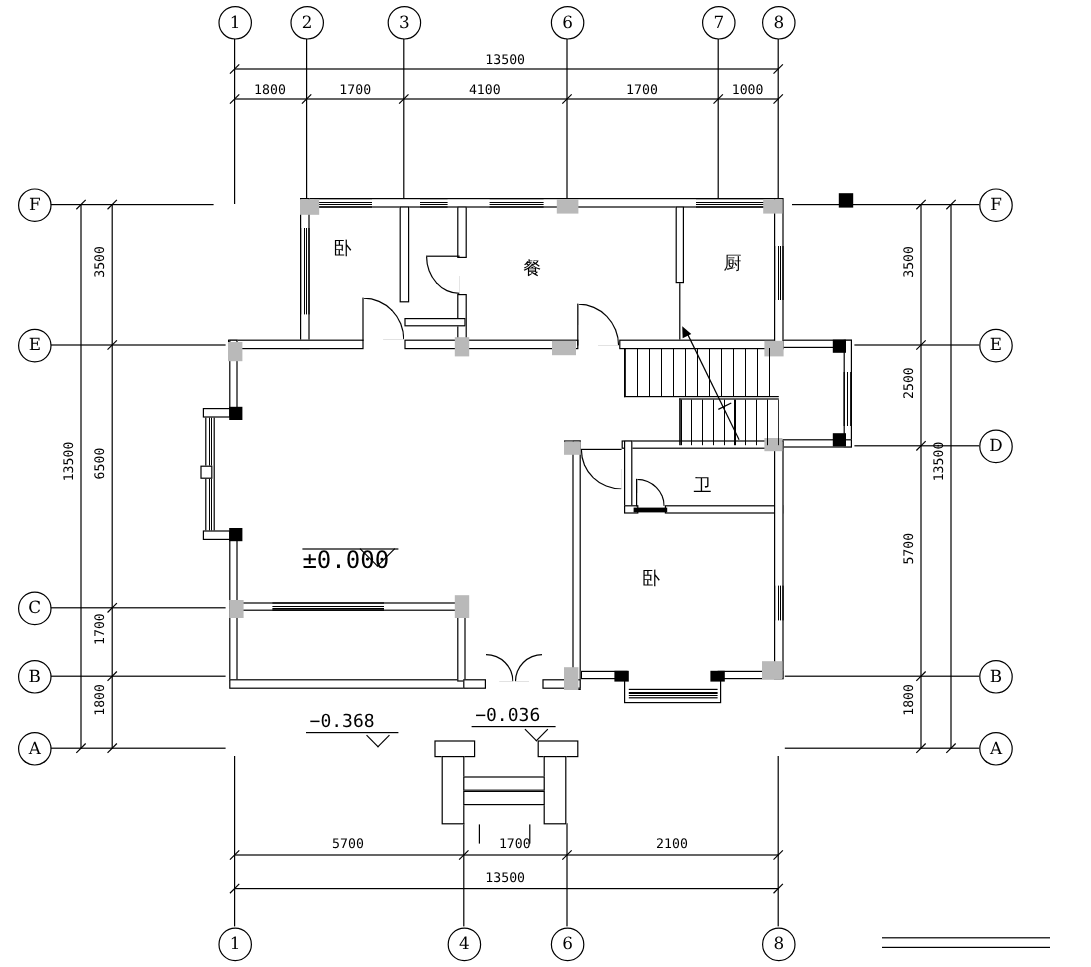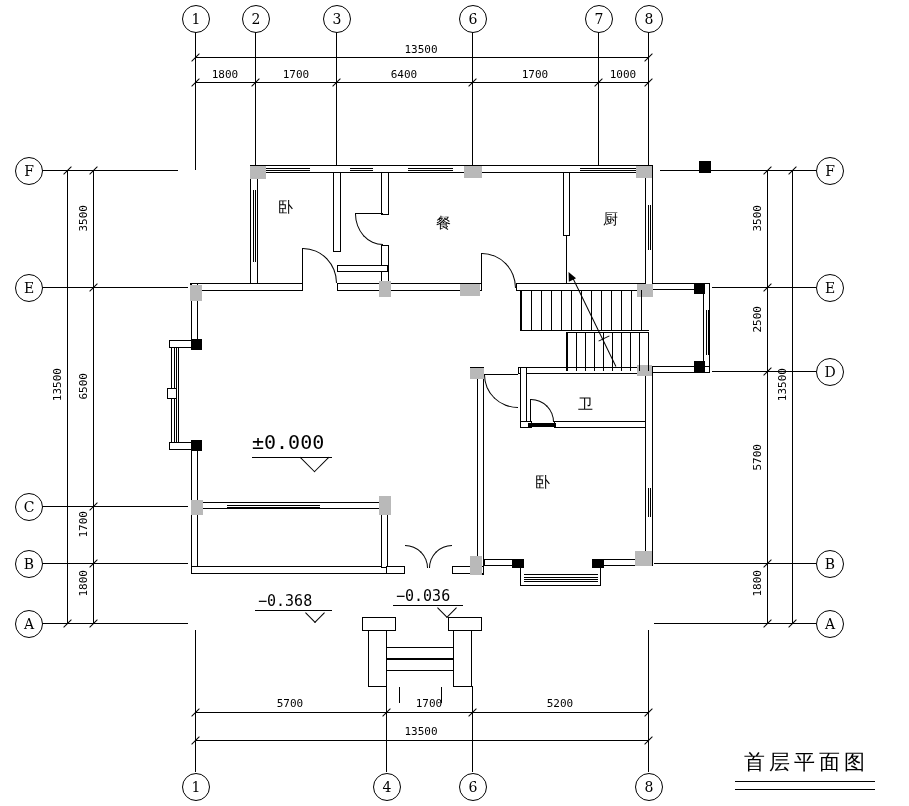--- a/index.html
+++ b/index.html
@@ -89,26 +89,26 @@
   <div class="tick" style="left:762px;top:287px"></div>
   <div class="tick" style="left:762px;top:371px"></div>
   <div class="tick" style="left:762px;top:563px"></div>
   <div class="tick" style="left:762px;top:623px"></div>
   <div class="tick" style="left:787px;top:170px"></div>
   <div class="tick" style="left:787px;top:623px"></div>
 
   <div class="dimtxt" style="left:391px;top:43px">13500</div>
   <div class="dimtxt" style="left:195px;top:68px">1800</div>
   <div class="dimtxt" style="left:266px;top:68px">1700</div>
-  <div class="dimtxt" style="left:374px;top:68px">6400</div>
+  <div class="dimtxt" style="left:374px;top:68px">4100</div>
   <div class="dimtxt" style="left:505px;top:68px">1700</div>
   <div class="dimtxt" style="left:593px;top:68px">1000</div>
   <div class="dimtxt" style="left:260px;top:697px">5700</div>
   <div class="dimtxt" style="left:399px;top:697px">1700</div>
-  <div class="dimtxt" style="left:530px;top:697px">5200</div>
+  <div class="dimtxt" style="left:530px;top:697px">2100</div>
   <div class="dimtxt" style="left:391px;top:725px">13500</div>
   <div class="dimv" style="left:77px;top:205px">3500</div>
   <div class="dimv" style="left:77px;top:373px">6500</div>
   <div class="dimv" style="left:77px;top:511px">1700</div>
   <div class="dimv" style="left:77px;top:570px">1800</div>
   <div class="dimv" style="left:51px;top:368px">13500</div>
   <div class="dimv" style="left:751px;top:205px">3500</div>
   <div class="dimv" style="left:751px;top:306px">2500</div>
   <div class="dimv" style="left:751px;top:444px">5700</div>
   <div class="dimv" style="left:751px;top:570px">1800</div>
@@ -242,27 +242,26 @@
   <div class="wall" style="left:386px;top:659px;width:68px;height:12px"></div>
   <div class="ln" style="left:399px;top:687px;width:1px;height:16px"></div>
   <div class="ln" style="left:441px;top:687px;width:1px;height:16px"></div>
 
   <div class="room" style="left:278px;top:198px">卧</div>
   <div class="room" style="left:436px;top:214px">餐</div>
   <div class="room" style="left:603px;top:210px">厨</div>
   <div class="room" style="left:578px;top:395px">卫</div>
   <div class="room" style="left:535px;top:473px">卧</div>
 
-  <div class="lvl" style="left:252px;top:430px;font-size:20px">±0.000</div>
+  <div class="lvl" style="left:252px;top:454px;font-size:20px">±0.000</div>
   <div class="ln" style="left:252px;top:457px;width:80px;height:1px"></div>
   <div class="vee" style="left:304px;top:447px;width:20px;height:20px"></div>
   <div class="lvl" style="left:258px;top:592px;font-size:15px">−0.368</div>
   <div class="ln" style="left:255px;top:610px;width:77px;height:1px"></div>
   <div class="vee" style="left:308px;top:606px;width:13px;height:13px"></div>
   <div class="lvl" style="left:396px;top:587px;font-size:15px">−0.036</div>
   <div class="ln" style="left:393px;top:605px;width:70px;height:1px"></div>
   <div class="vee" style="left:440px;top:601px;width:13px;height:13px"></div>
 
-  <div class="title" style="left:744px;top:748px">首层平面图</div>
   <div class="ln" style="left:735px;top:781px;width:140px;height:1px"></div>
   <div class="ln" style="left:735px;top:789px;width:140px;height:1px"></div>
 
 </div>
 
 </body></html>

